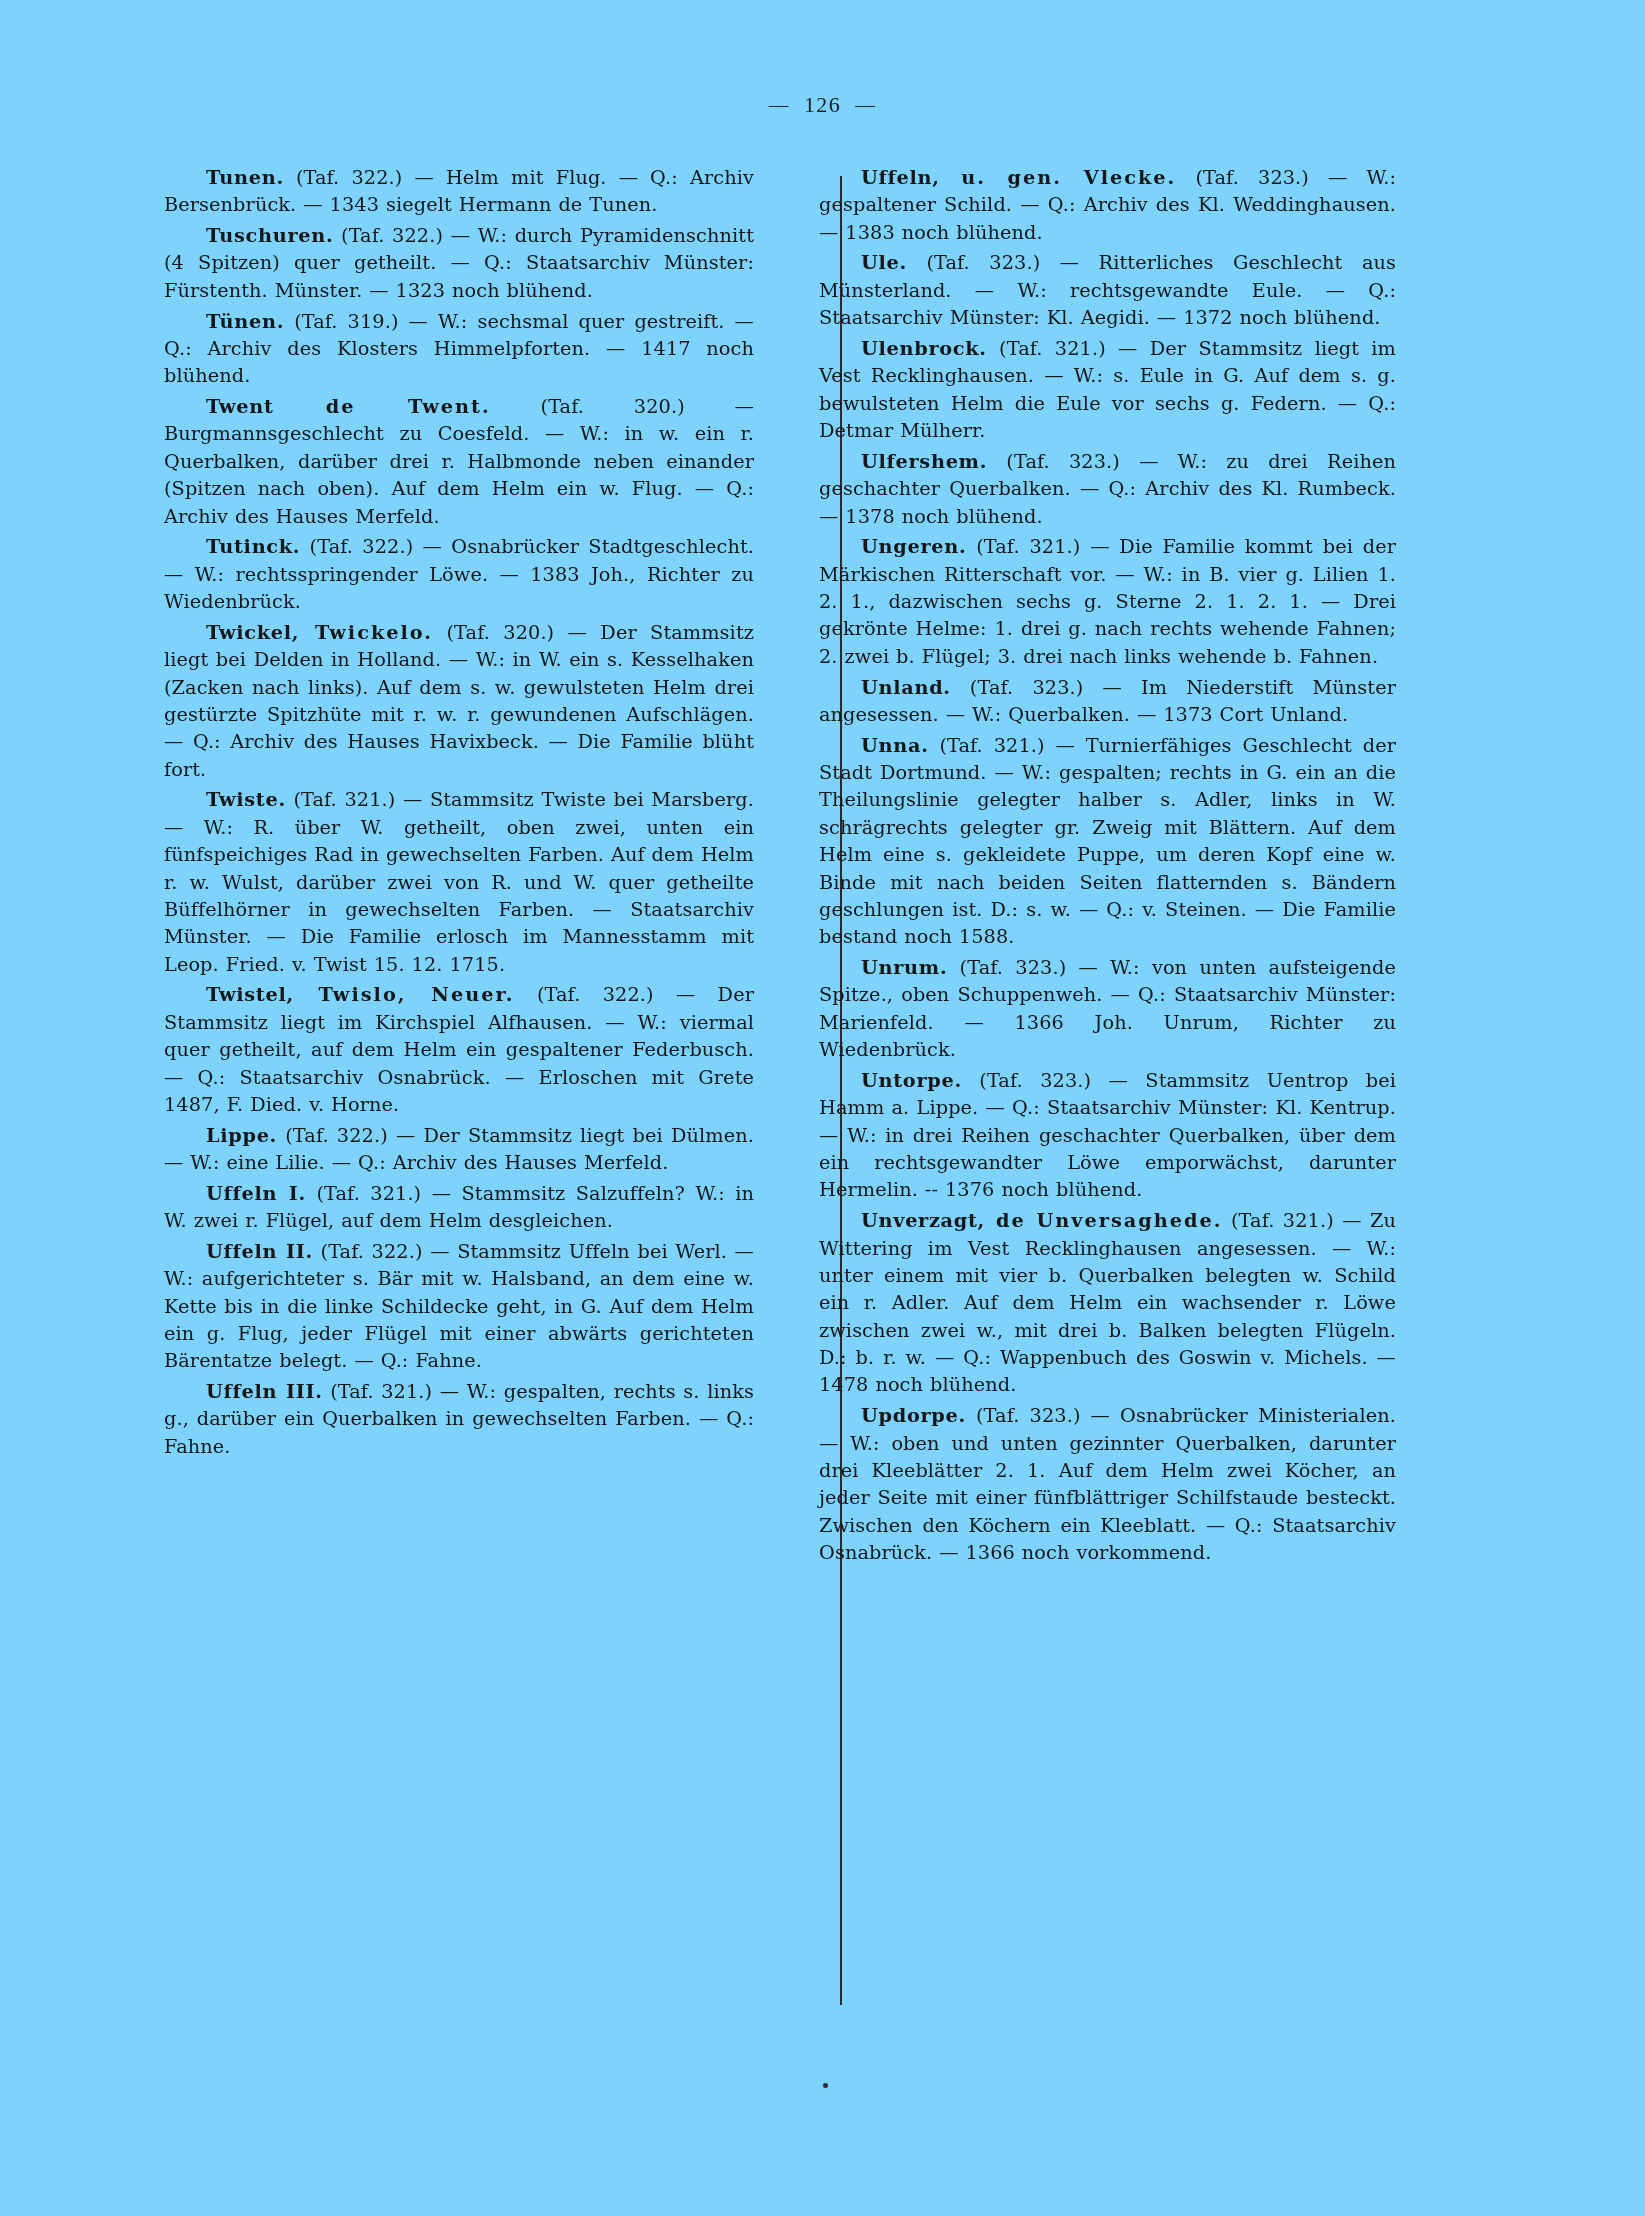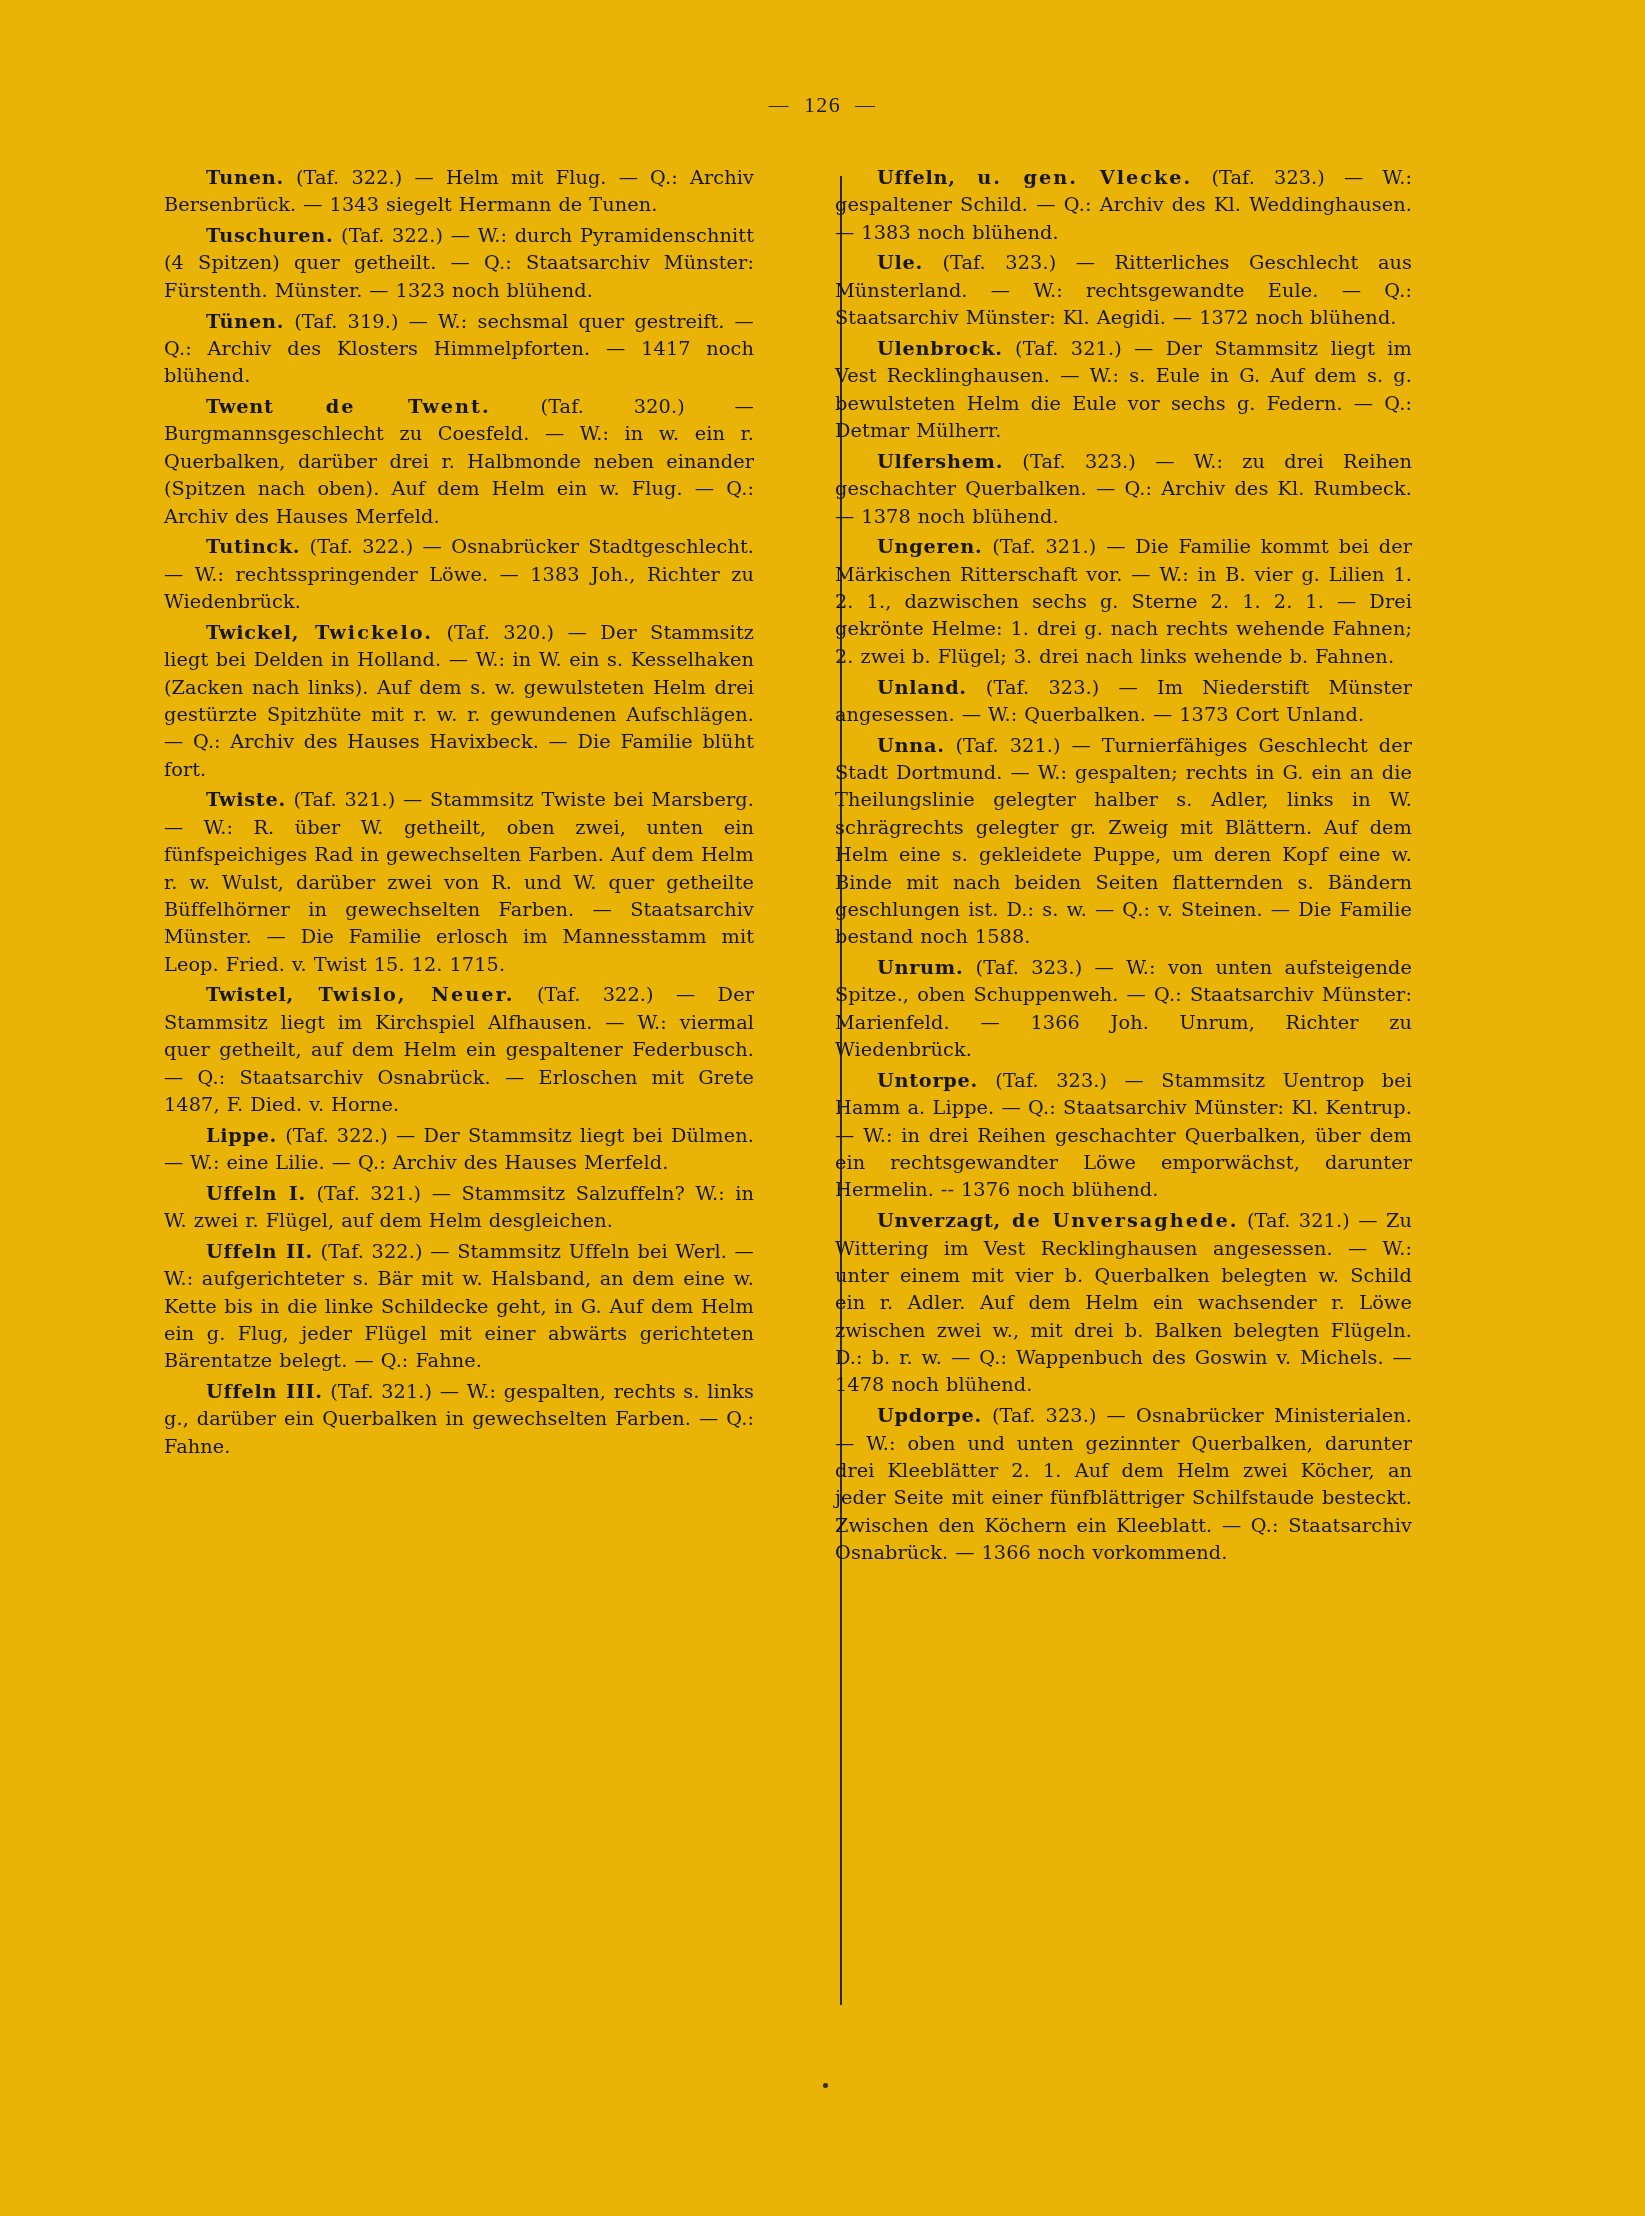--- a/index.html
+++ b/index.html
@@ -11,21 +11,21 @@
     width: 1645px;
     height: 2216px;
     font-family: "DejaVu Serif", serif;
     color: #17171a;
     position: relative;
     overflow: hidden;
   }
   .page {
     position: absolute;
     inset: 0;
-    background: #eab308;
+    background: #7dd3fc;
   }
   .page-number {
     position: absolute;
     top: 92px;
     left: 0;
     width: 100%;
     text-align: center;
     font-family: "Liberation Serif", serif;
     font-size: 22px;
     letter-spacing: 1.3px;
@@ -36,21 +36,21 @@
     padding: 0 14.4px;
     font-size: 19.7px;
     vertical-align: 1.3px;
   }
   .columns {
     position: absolute;
     top: 164px;
     left: 164px;
     width: 1337px;
     display: flex;
-    gap: 16px;
+    gap: 0px;
   }
   .col {
     width: 616px;
     box-sizing: border-box;
   }
   .col.left { padding-right: 26px; }
   .col.right { padding-left: 39px; }
   .divider {
     position: absolute;
     top: 176px;

